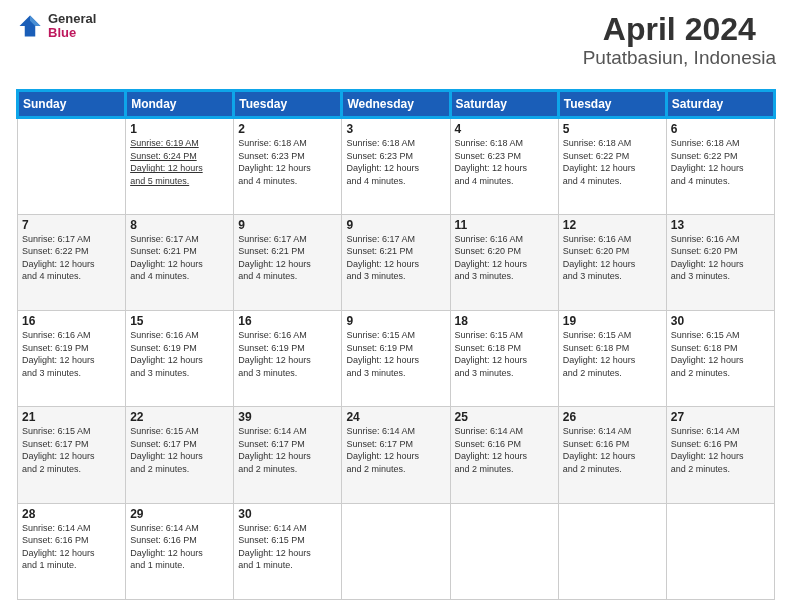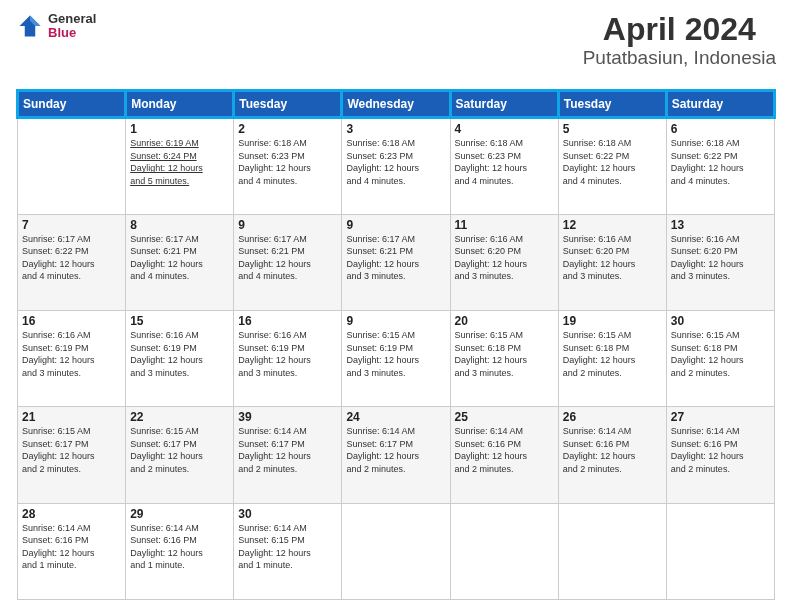--- a/index.html
+++ b/index.html
@@ -257,21 +257,21 @@
 and 3 minutes.</div>
           </td>
           <td>
             <span class="day-num">9</span>
             <div class="day-info" style="white-space: pre-line;">Sunrise: 6:15 AM
 Sunset: 6:19 PM
 Daylight: 12 hours
 and 3 minutes.</div>
           </td>
           <td>
-            <span class="day-num">20</span>
+            <span class="day-num">18</span>
             <div class="day-info" style="white-space: pre-line;">Sunrise: 6:15 AM
 Sunset: 6:18 PM
 Daylight: 12 hours
 and 3 minutes.</div>
           </td>
           <td>
             <span class="day-num">19</span>
             <div class="day-info" style="white-space: pre-line;">Sunrise: 6:15 AM
 Sunset: 6:18 PM
 Daylight: 12 hours

